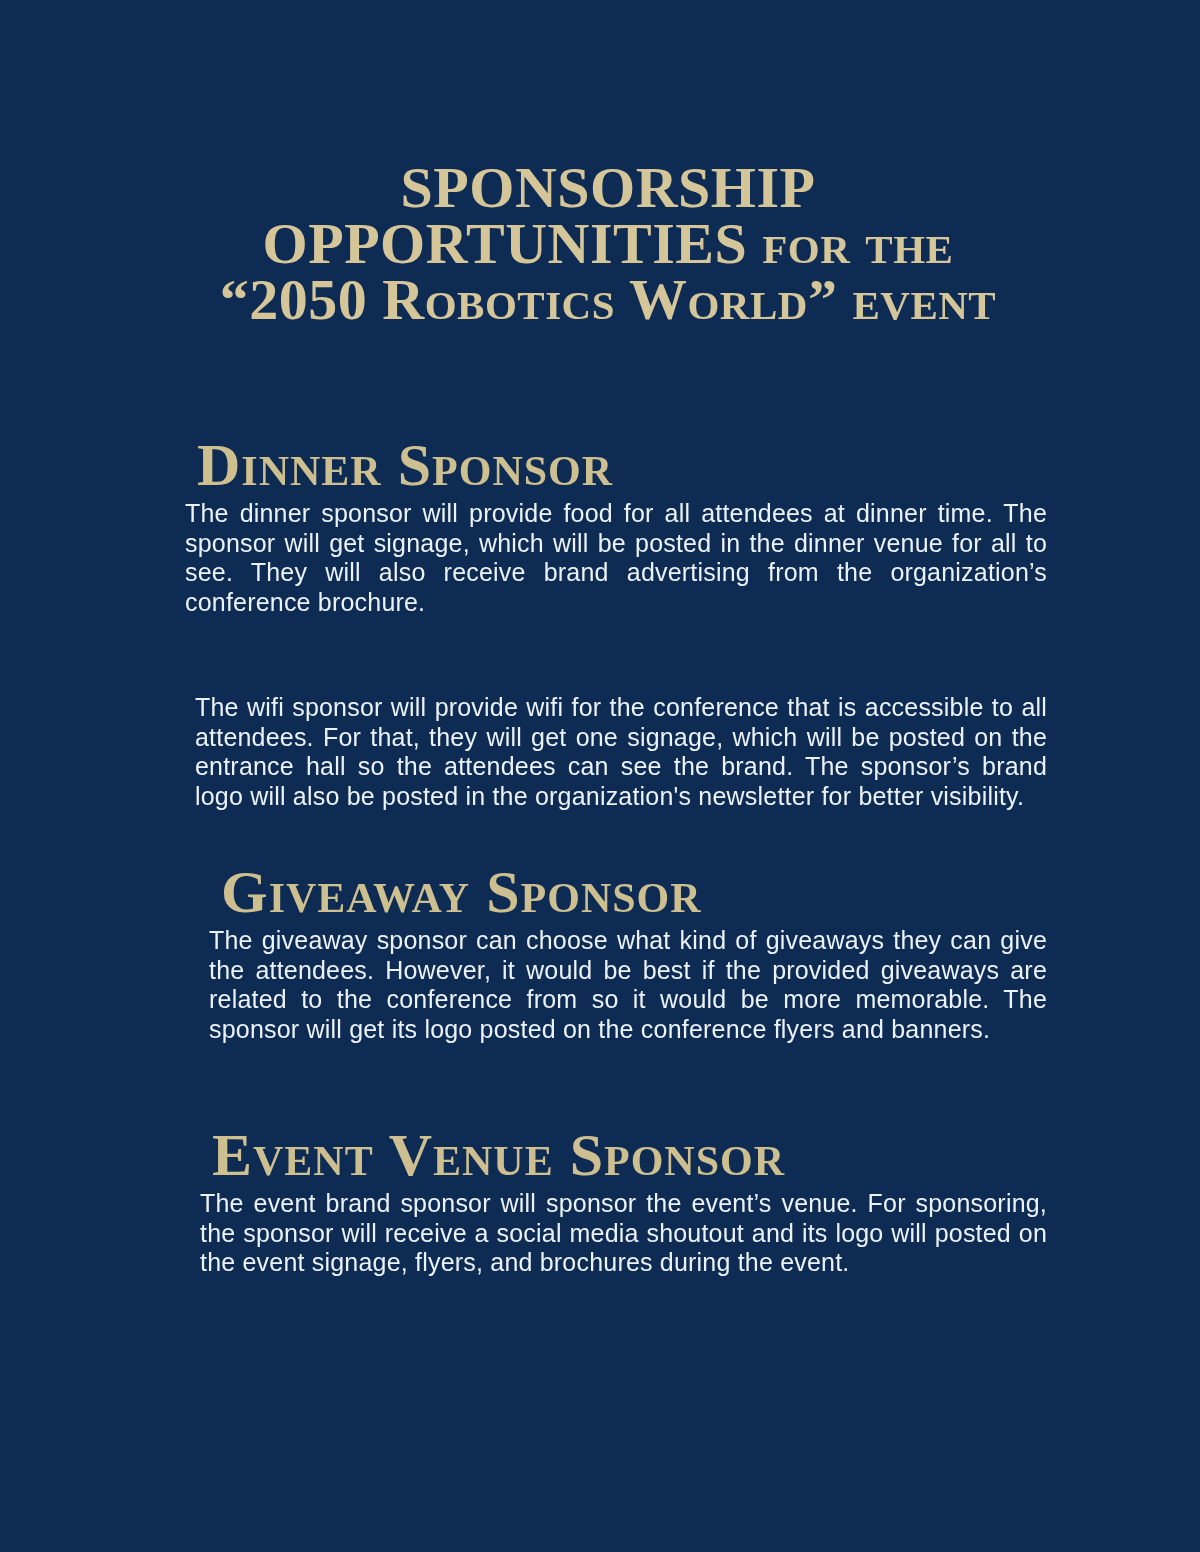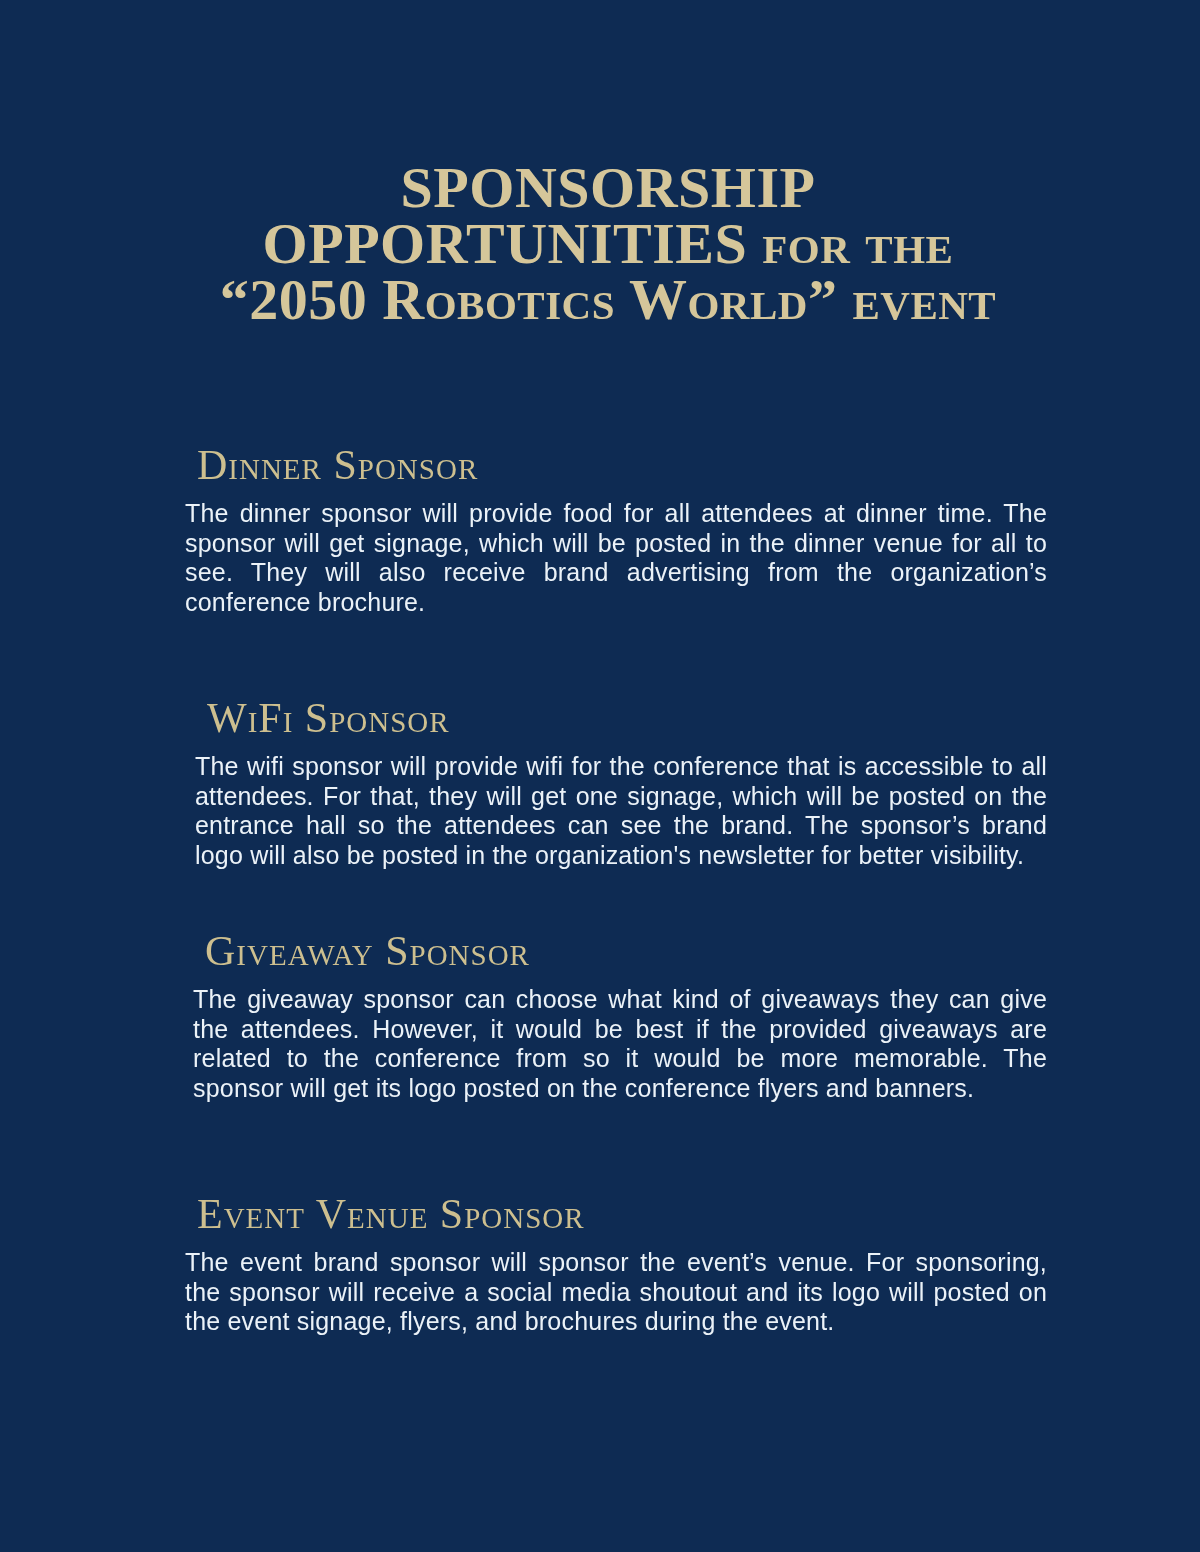--- a/index.html
+++ b/index.html
@@ -36,60 +36,59 @@
     transform: translateX(8px);
   }
   .title .line { display: block; }
   .content {
     width: 862px;
     margin-left: 185px;
   }
   .section h2 {
     font-family: "Liberation Serif", "DejaVu Serif", serif;
     font-variant: small-caps;
-    font-weight: 400;
-    font-size: 42px;
+    font-weight: 700;
+    font-size: 60px;
     line-height: 50px;
     color: var(--gold_heading);
     letter-spacing: 1px;
     padding-left: 12px;
     margin-bottom: 9px;
   }
   .section p {
     color: var(--body_text);
     font-size: 25px;
     line-height: 29.5px;
     text-align: justify;
     letter-spacing: 0.2px;
   }
   .section.s1 { margin-top: 112px; }
   .section.s2 { margin-top: 76px;  margin-left: 10px; }
-  .section.s3 { margin-top: 56px;  margin-left: 8px; }
-  .section.s4 { margin-top: 86px;  }
+  .section.s3 { margin-top: 56px;  margin-left: 24px; }
+  .section.s4 { margin-top: 86px;  margin-left: 15px; }
 </style>
 </head>
 <body>
 
 <div class="page">
 
   <h1 class="title">
     <span class="line">SPONSORSHIP</span>
     <span class="line">OPPORTUNITIES for the</span>
     <span class="line">“2050 Robotics World” event</span>
   </h1>
 
   <div class="content">
 
     <div class="section s1">
       <h2>Dinner Sponsor</h2>
       <p>The dinner sponsor will provide food for all attendees at dinner time. The sponsor will get signage, which will be posted in the dinner venue for all to see. They will also receive brand advertising from the organization’s conference brochure.</p>
     </div>
 
     <div class="section s2">
-      <h2>WiFi Sponsor</h2>
       <p>The wifi sponsor will provide wifi for the conference that is accessible to all attendees. For that, they will get one signage, which will be posted on the entrance hall so the attendees can see the brand. The sponsor’s brand logo will also be posted in the organization's newsletter for better visibility.</p>
     </div>
 
     <div class="section s3">
       <h2>Giveaway Sponsor</h2>
       <p>The giveaway sponsor can choose what kind of giveaways they can give the attendees. However, it would be best if the provided giveaways are related to the conference from so it would be more memorable. The sponsor will get its logo posted on the conference flyers and banners.</p>
     </div>
 
     <div class="section s4">
       <h2>Event Venue Sponsor</h2>

